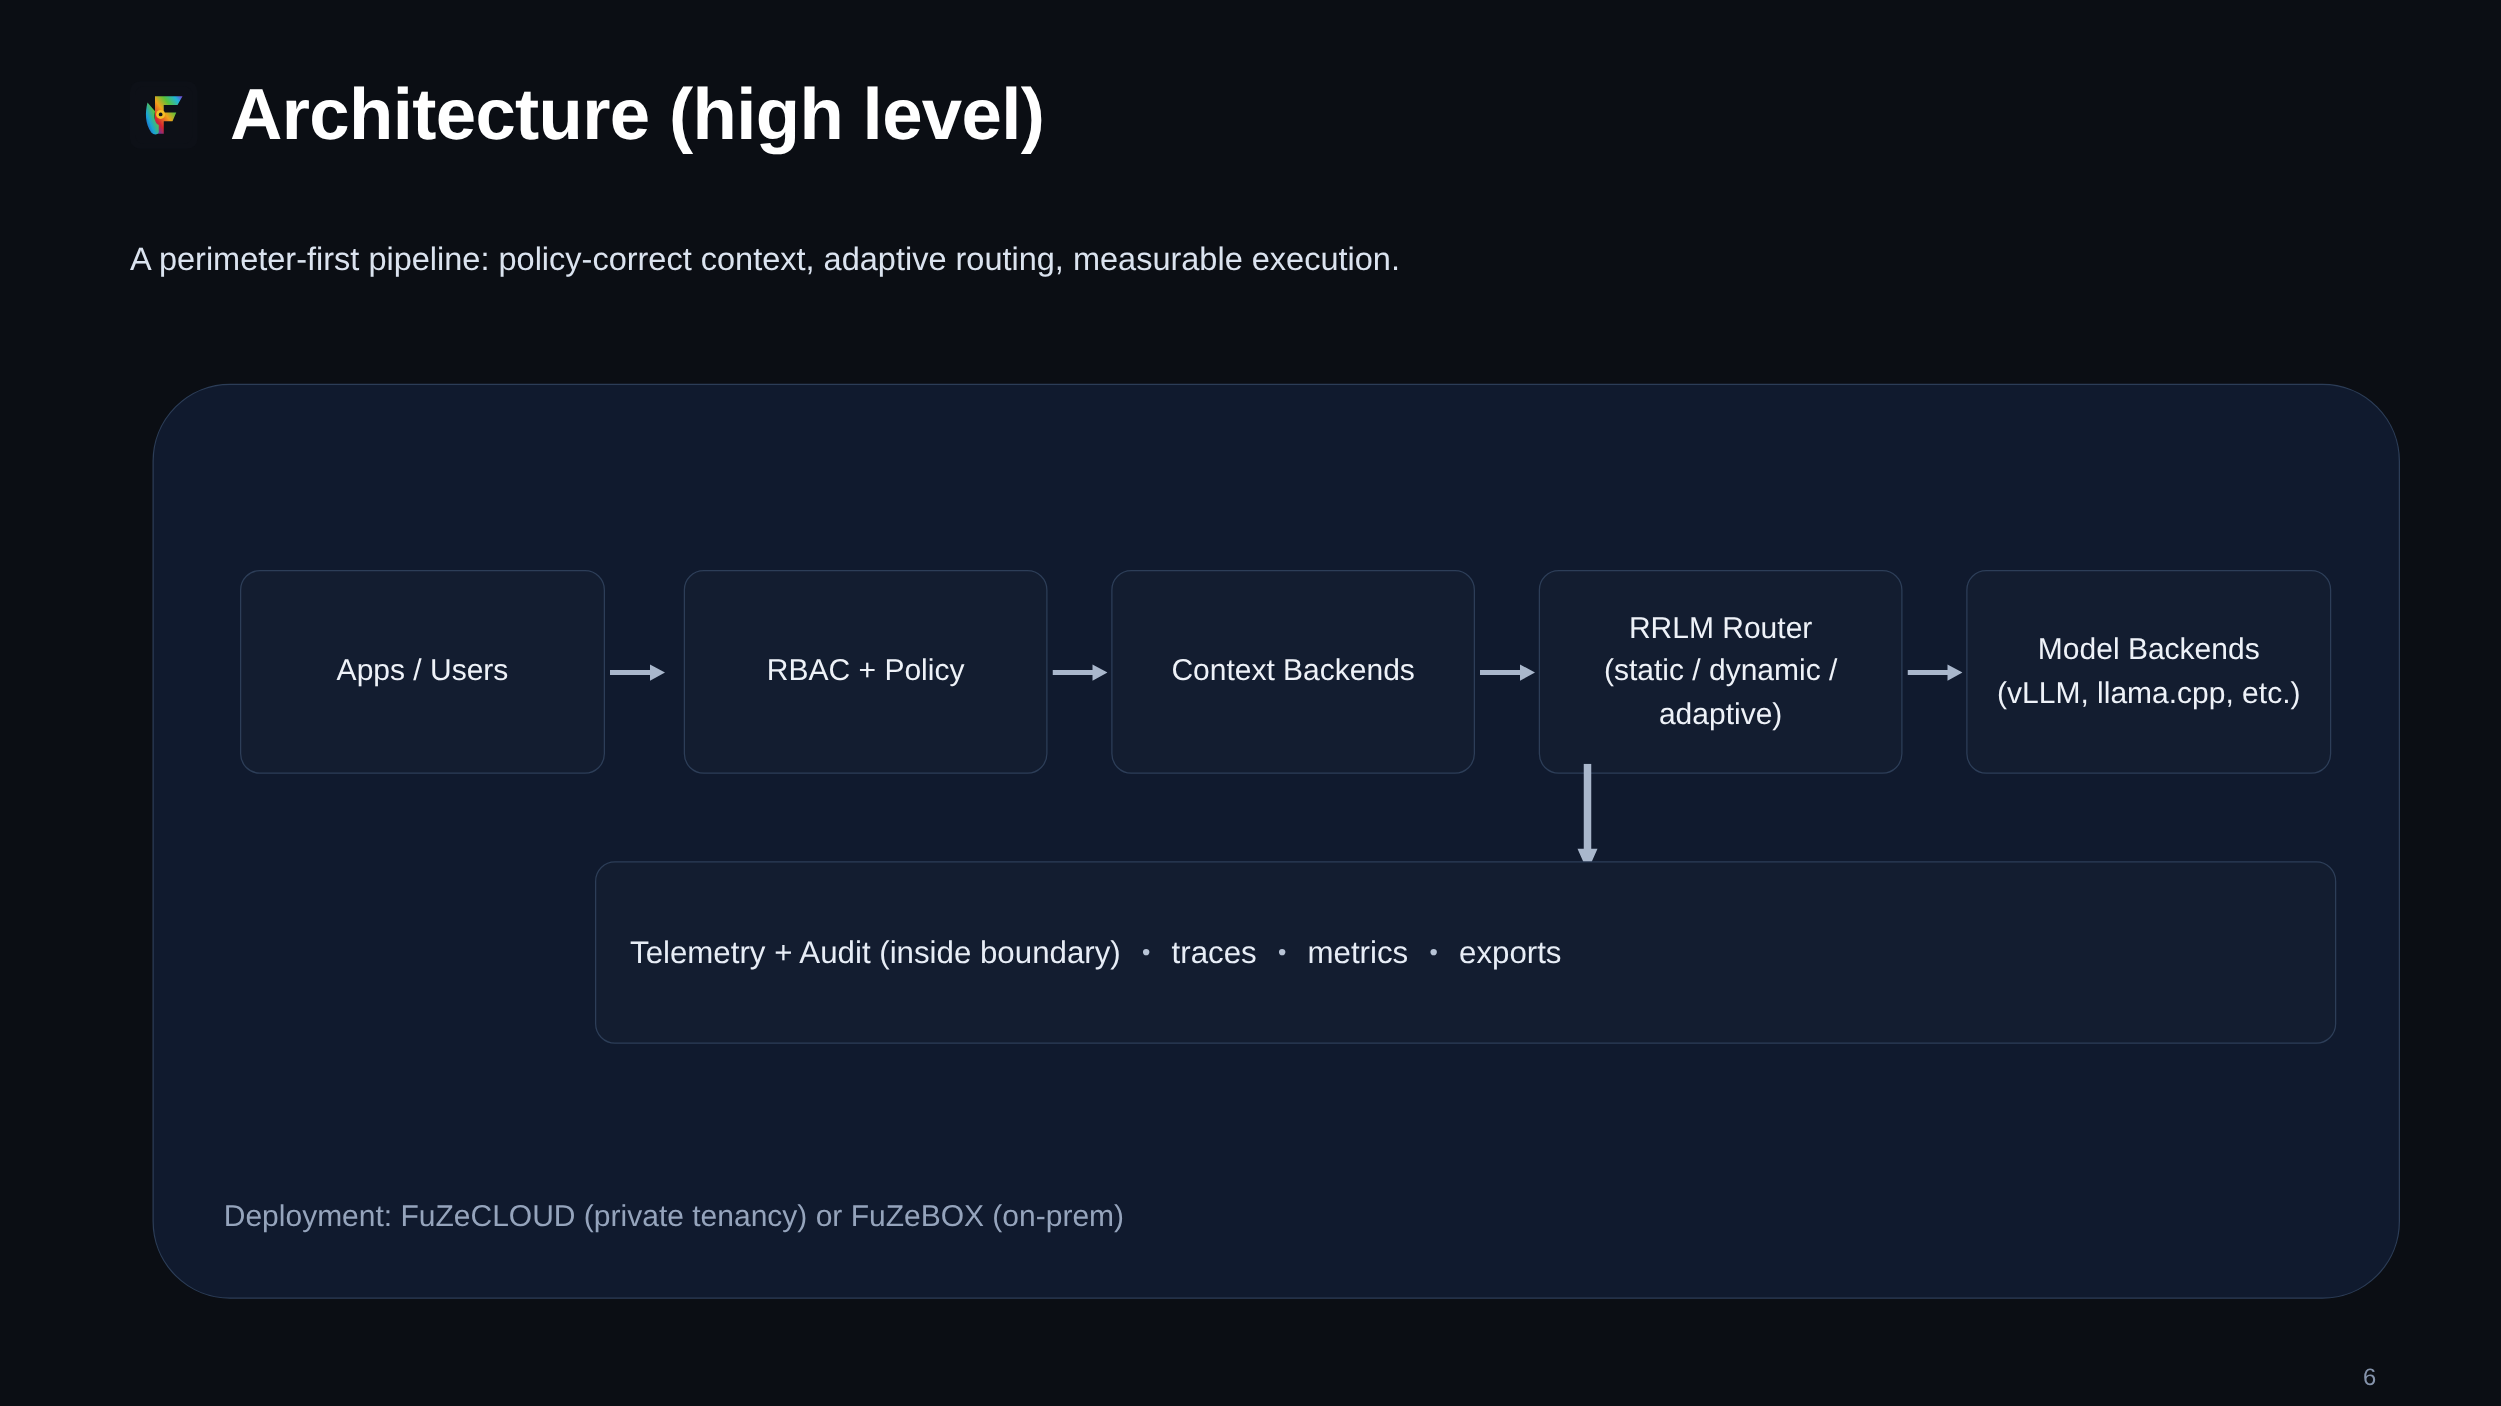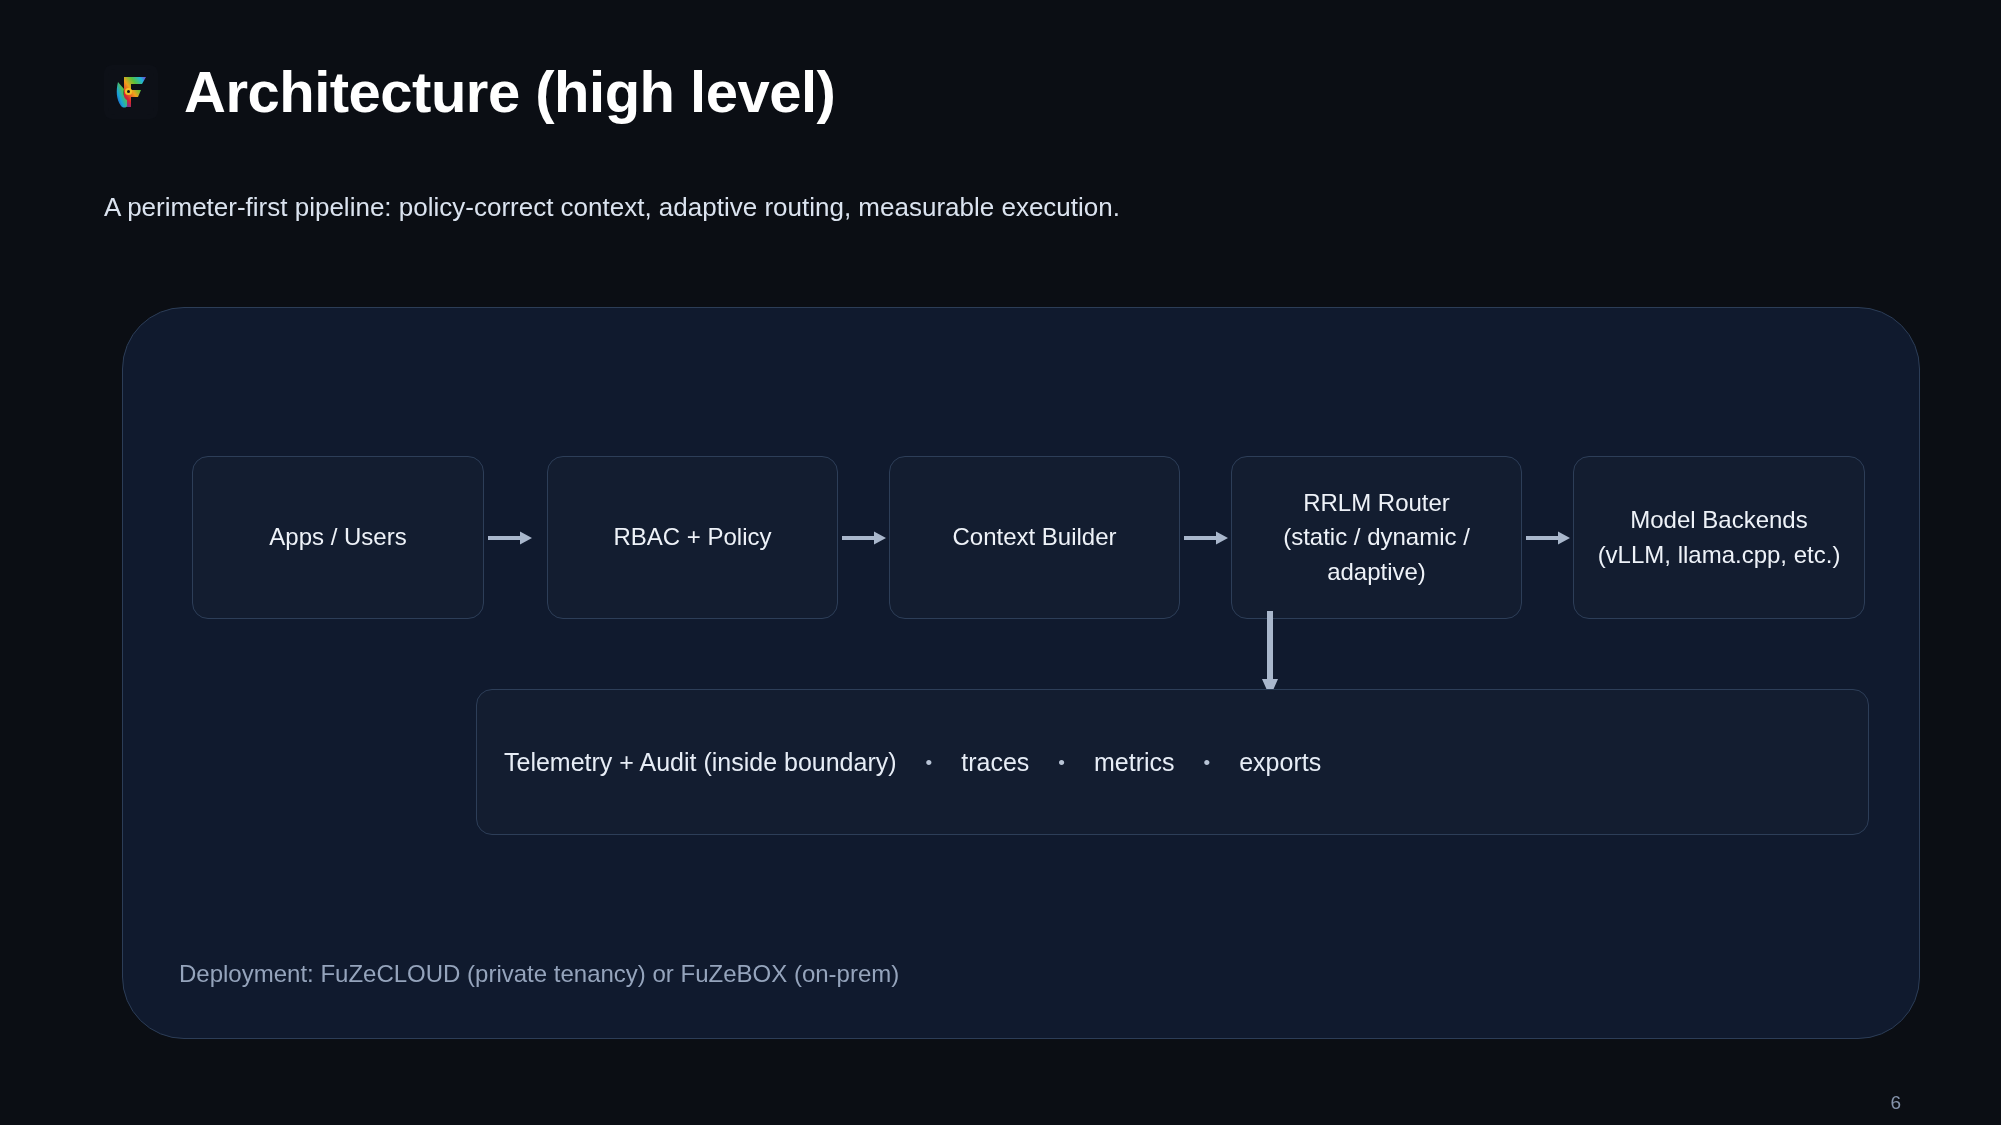--- a/index.html
+++ b/index.html
@@ -135,21 +135,21 @@
     border: 1px solid #2d3e58;
     border-radius: 16px;
     display: flex;
     align-items: center;
     padding-left: 27px;
   }
 
   .telemetry-line {
     display: flex;
     align-items: center;
-    gap: 12px;
+    gap: 0;
     font-size: 25px;
     color: #e7edf6;
     white-space: nowrap;
   }
 
   .telemetry-sep {
     display: inline-block;
     margin: 0 17px;
     color: #b8c4d6;
     font-size: 19px;
@@ -232,21 +232,21 @@
 
     <div class="stage-box stage-1">
       <span class="stage-label">RBAC + Policy</span>
     </div>
 
     <svg class="arrow-h" viewBox="0 0 44 18">
       <path d="M0 7 H32 V2.5 L44 9 L32 15.5 V11 H0 Z" fill="#a9b7cc"></path>
     </svg>
 
     <div class="stage-box stage-2">
-      <span class="stage-label">Context Builder</span>
+      <span class="stage-label">Context Backends</span>
     </div>
 
     <svg class="arrow-h" viewBox="0 0 44 18">
       <path d="M0 7 H32 V2.5 L44 9 L32 15.5 V11 H0 Z" fill="#a9b7cc"></path>
     </svg>
 
     <div class="stage-box stage-3">
       <span class="stage-label">RRLM Router
 (static / dynamic /
 adaptive)</span>

